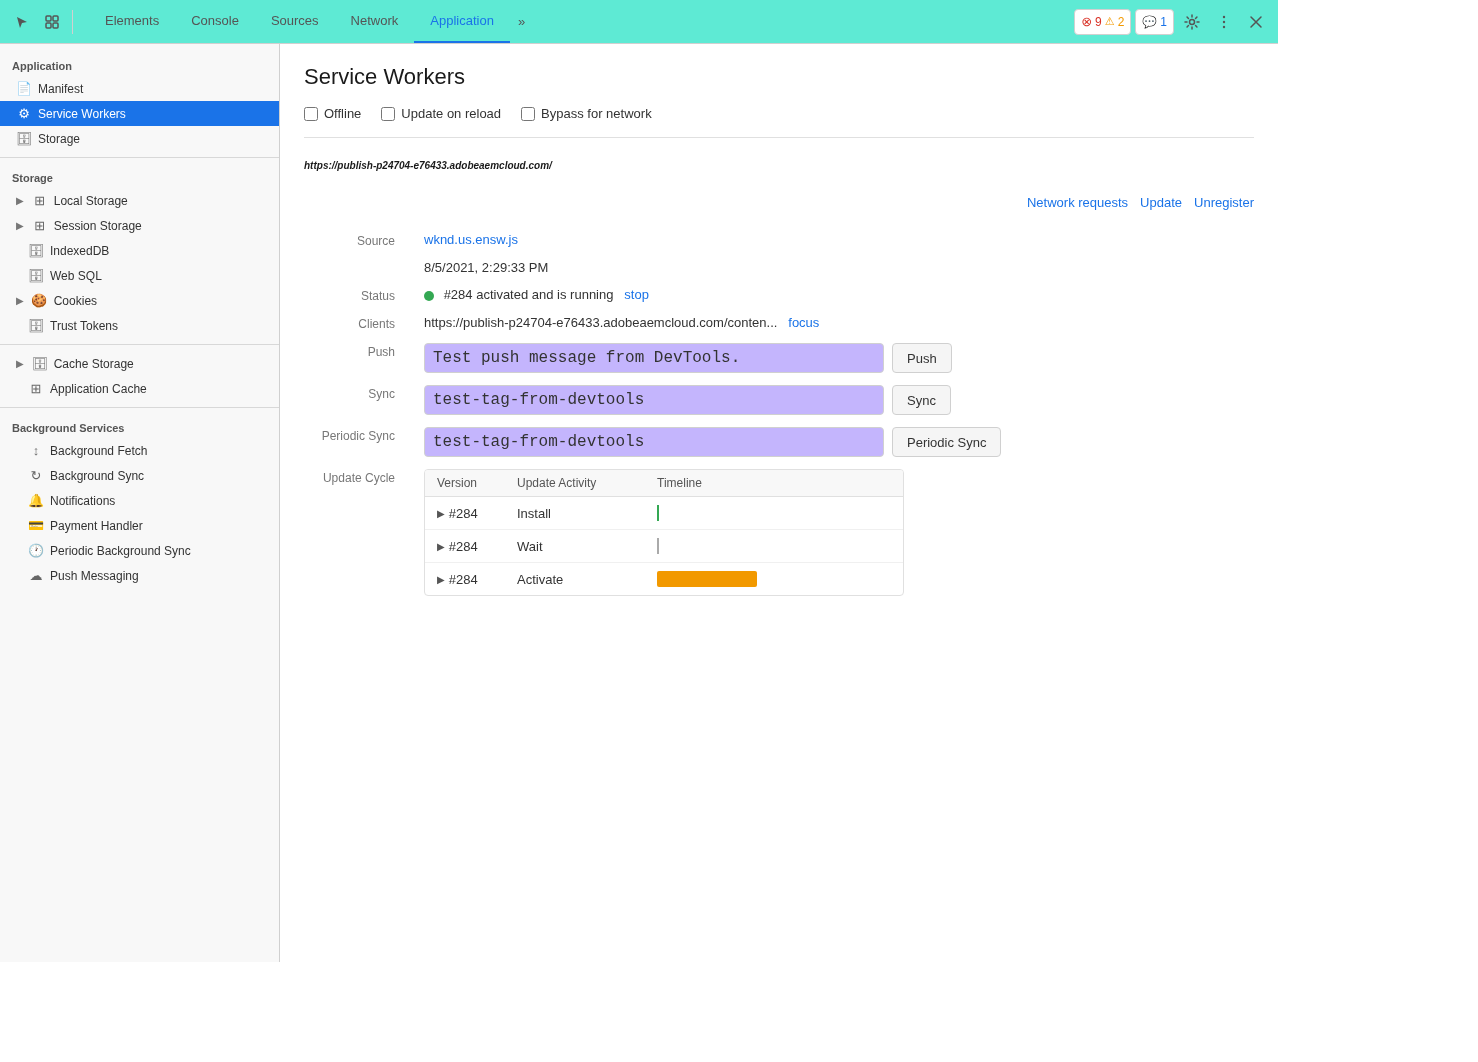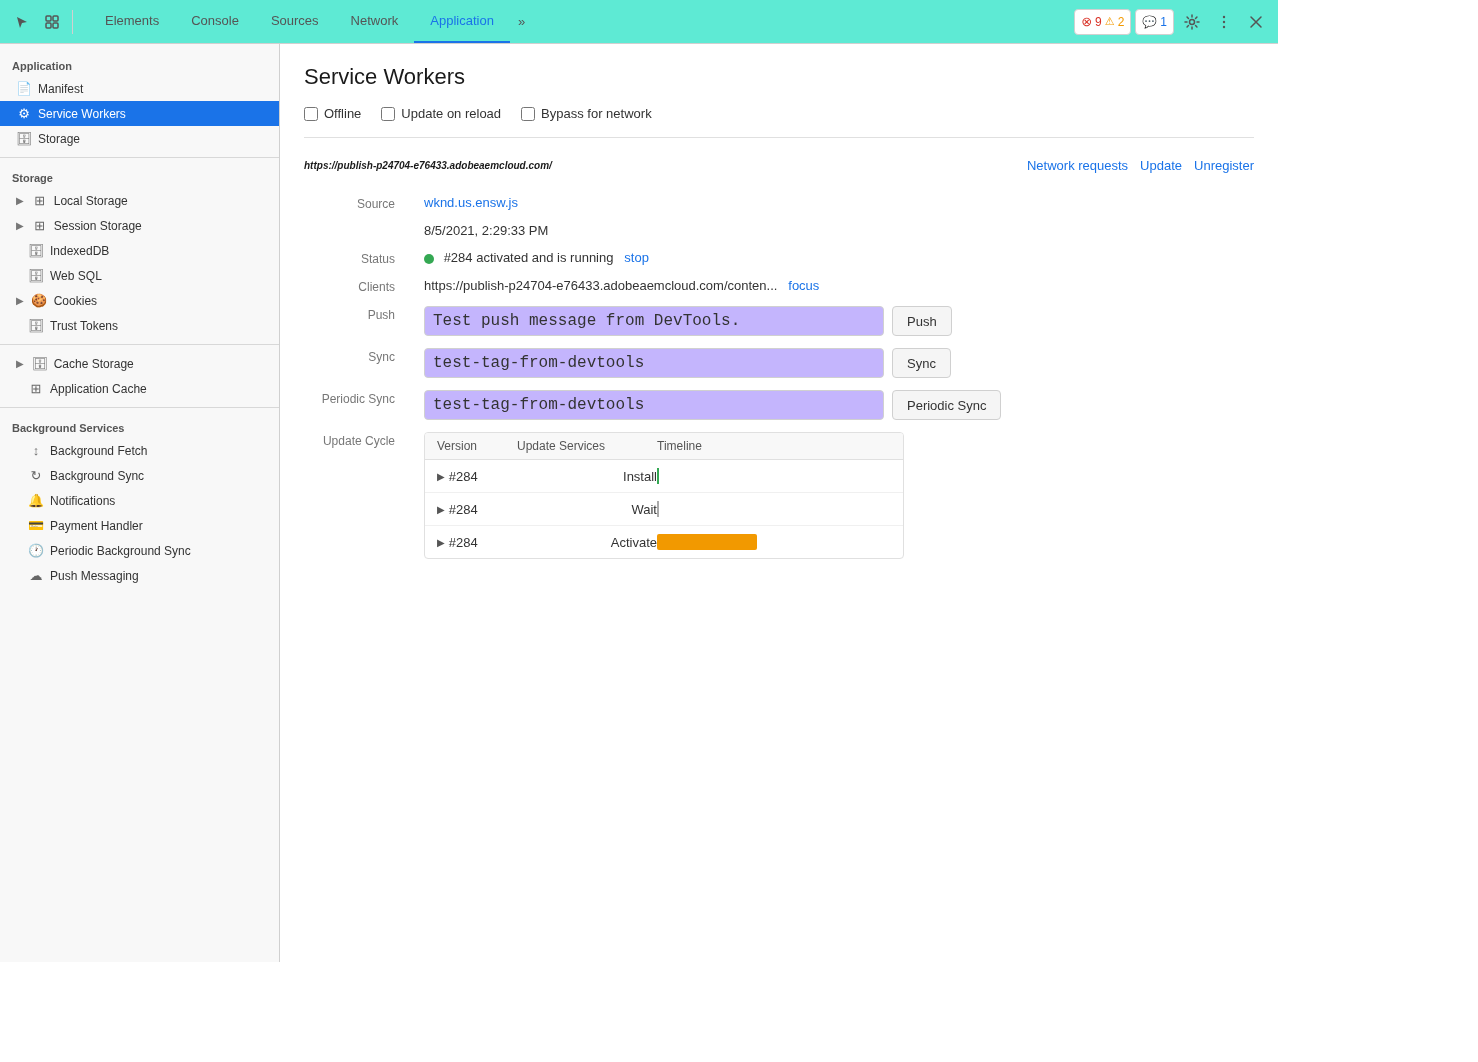--- a/index.html
+++ b/index.html
@@ -201,20 +201,21 @@
       font-size: 10px;
       color: #1a1a1a;
       line-height: 1.5;
       font-style: italic;
     }
     .sw-actions {
       display: flex;
       gap: 12px;
       align-items: center;
       flex-shrink: 0;
+      margin-top: 37px;
     }
     .sw-action-link {
       color: #1a73e8;
       cursor: pointer;
       font-size: 13px;
       text-decoration: none;
     }
     .detail-row {
       display: flex;
       align-items: flex-start;
@@ -307,21 +308,21 @@
     }
     .uc-row:last-child { border-bottom: none; }
     .uc-version {
       font-size: 13px;
       color: #333;
       display: flex;
       align-items: center;
       gap: 4px;
     }
     .uc-arrow { color: #555; font-size: 10px; }
-    .uc-activity { font-size: 13px; color: #333; text-align: right; }
+    .uc-activity { font-size: 13px; color: #333; }
     .uc-timeline { display: flex; align-items: center; }
     .timeline-bar-green {
       width: 2px;
       height: 16px;
       background: #34a853;
     }
     .timeline-bar-gray {
       width: 2px;
       height: 16px;
       background: #aaa;
@@ -594,21 +595,21 @@
         </div>
       </div>
     </div>
 
     <div class="detail-row">
       <div class="detail-label">Update Cycle</div>
       <div class="detail-value">
         <div class="update-cycle-table">
           <div class="uc-header">
             <div>Version</div>
-            <div>Update Services</div>
+            <div>Update Activity</div>
             <div>Timeline</div>
           </div>
 
           <div class="uc-row">
             <div class="uc-version">
               <span class="uc-arrow">▶</span>
               <span>#284</span>
             </div>
             <div class="uc-activity">Install</div>
             <div class="uc-timeline">

